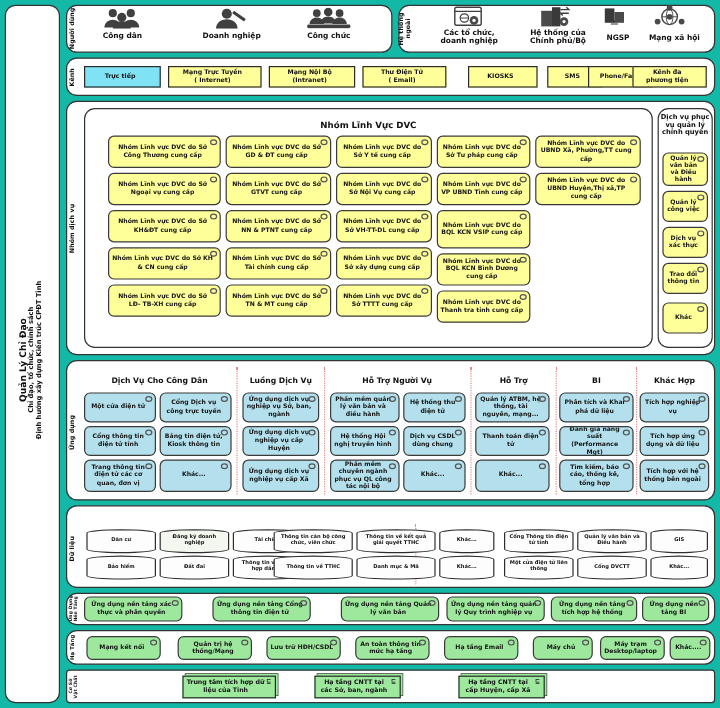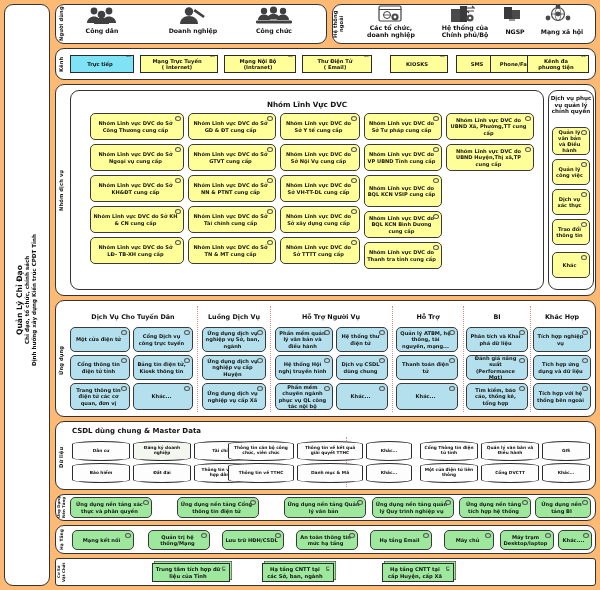--- a/index.html
+++ b/index.html
@@ -4,21 +4,21 @@
 <style>
   * { box-sizing: border-box; }
   html, body {
     margin: 0; padding: 0;
     background: #ffffff;
     font-family: "DejaVu Sans", "Liberation Sans", sans-serif;
   }
   #page {
     position: relative;
     width: 600px; height: 590px;
-    background: #fdba74;
+    background: #14b8a6;
     overflow: hidden;
   }
 
   
   .rbox {
     position: absolute;
     border: 1px solid #333;
     border-radius: 9px;
     background: #fff;
   }
@@ -369,21 +369,21 @@
 
   <div class="rbox" style="left:55px; top:300px; width:541px; height:117px;"></div>
   <div class="vlabel" style="left:57px; top:330px; width:10px; height:60px;">Ứng dụng</div>
 
   <div class="vsep" style="left:197px; top:306px; height:106px;"></div>
   <div class="vsep" style="left:270px; top:306px; height:106px;"></div>
   <div class="vsep" style="left:392px; top:306px; height:106px;"></div>
   <div class="vsep" style="left:463px; top:306px; height:106px;"></div>
   <div class="vsep" style="left:530px; top:306px; height:106px;"></div>
 
-  <div class="coltitle" style="left:70px;  top:313px; width:126px;">Dịch Vụ Cho Tuyến Dân</div>
+  <div class="coltitle" style="left:70px;  top:313px; width:126px;">Dịch Vụ Cho Công Dân</div>
   <div class="coltitle" style="left:198px; top:313px; width:72px;">Luồng Dịch Vụ</div>
   <div class="coltitle" style="left:271px; top:313px; width:120px;">Hỗ Trợ Người Vụ</div>
   <div class="coltitle" style="left:393px; top:313px; width:70px;">Hỗ Trợ</div>
   <div class="coltitle" style="left:464px; top:313px; width:66px;">BI</div>
   <div class="coltitle" style="left:531px; top:313px; width:62px;">Khác Hợp</div>
 
   <div class="chip cyan" style="left:70px;  top:327px; width:60px; height:25px;">Một cửa điện tử</div>
   <div class="chip cyan" style="left:133px; top:327px; width:60px; height:25px;">Cổng Dịch vụ công trực tuyến</div>
   <div class="chip cyan" style="left:70px;  top:355px; width:60px; height:25px;">Cổng thông tin điện tử tỉnh</div>
   <div class="chip cyan" style="left:133px; top:355px; width:60px; height:25px;">Bảng tin điện tử, Kiosk thông tin</div>
@@ -409,21 +409,20 @@
   <div class="chip cyan" style="left:466px; top:355px; width:62px; height:25px;">Đánh giá năng suất (Performance Mgt)</div>
   <div class="chip cyan" style="left:466px; top:383px; width:62px; height:27px;">Tìm kiếm, báo cáo, thống kê, tổng hợp</div>
 
   <div class="chip cyan" style="left:533px; top:327px; width:58px; height:25px;">Tích hợp nghiệp vụ</div>
   <div class="chip cyan" style="left:533px; top:355px; width:58px; height:25px;">Tích hợp ứng dụng và dữ liệu</div>
   <div class="chip cyan" style="left:533px; top:383px; width:58px; height:27px;">Tích hợp với hệ thống bên ngoài</div>
 
   <div class="rbox" style="left:55px; top:421px; width:541px; height:69px;"></div>
   <div class="vlabel" style="left:57px; top:440px; width:9px; height:34px;">Dữ liệu</div>
 
-  <div class="sectitle" style="left:72px; top:427px; width:200px; text-align:left; font-size:7px;">CSDL dùng chung &amp; Master Data</div>
 
   <div class="vsep" style="left:346px; top:437px; height:50px;"></div>
 
   <div class="cyl" style="left:72px;  top:441px; width:58px; height:20px;">Dân cư</div>
   <div class="cyl pale" style="left:133px; top:441px; width:58px; height:20px;">Đăng ký doanh nghiệp</div>
   <div class="cyl" style="left:194px; top:441px; width:58px; height:20px;">Tài chính</div>
   <div class="cyl" style="left:72px;  top:463px; width:58px; height:20px;">Bảo hiểm</div>
   <div class="cyl" style="left:133px; top:463px; width:58px; height:20px;">Đất đai</div>
   <div class="cyl" style="left:194px; top:463px; width:58px; height:20px;">Thông tin về tổng hợp dân số</div>
 

